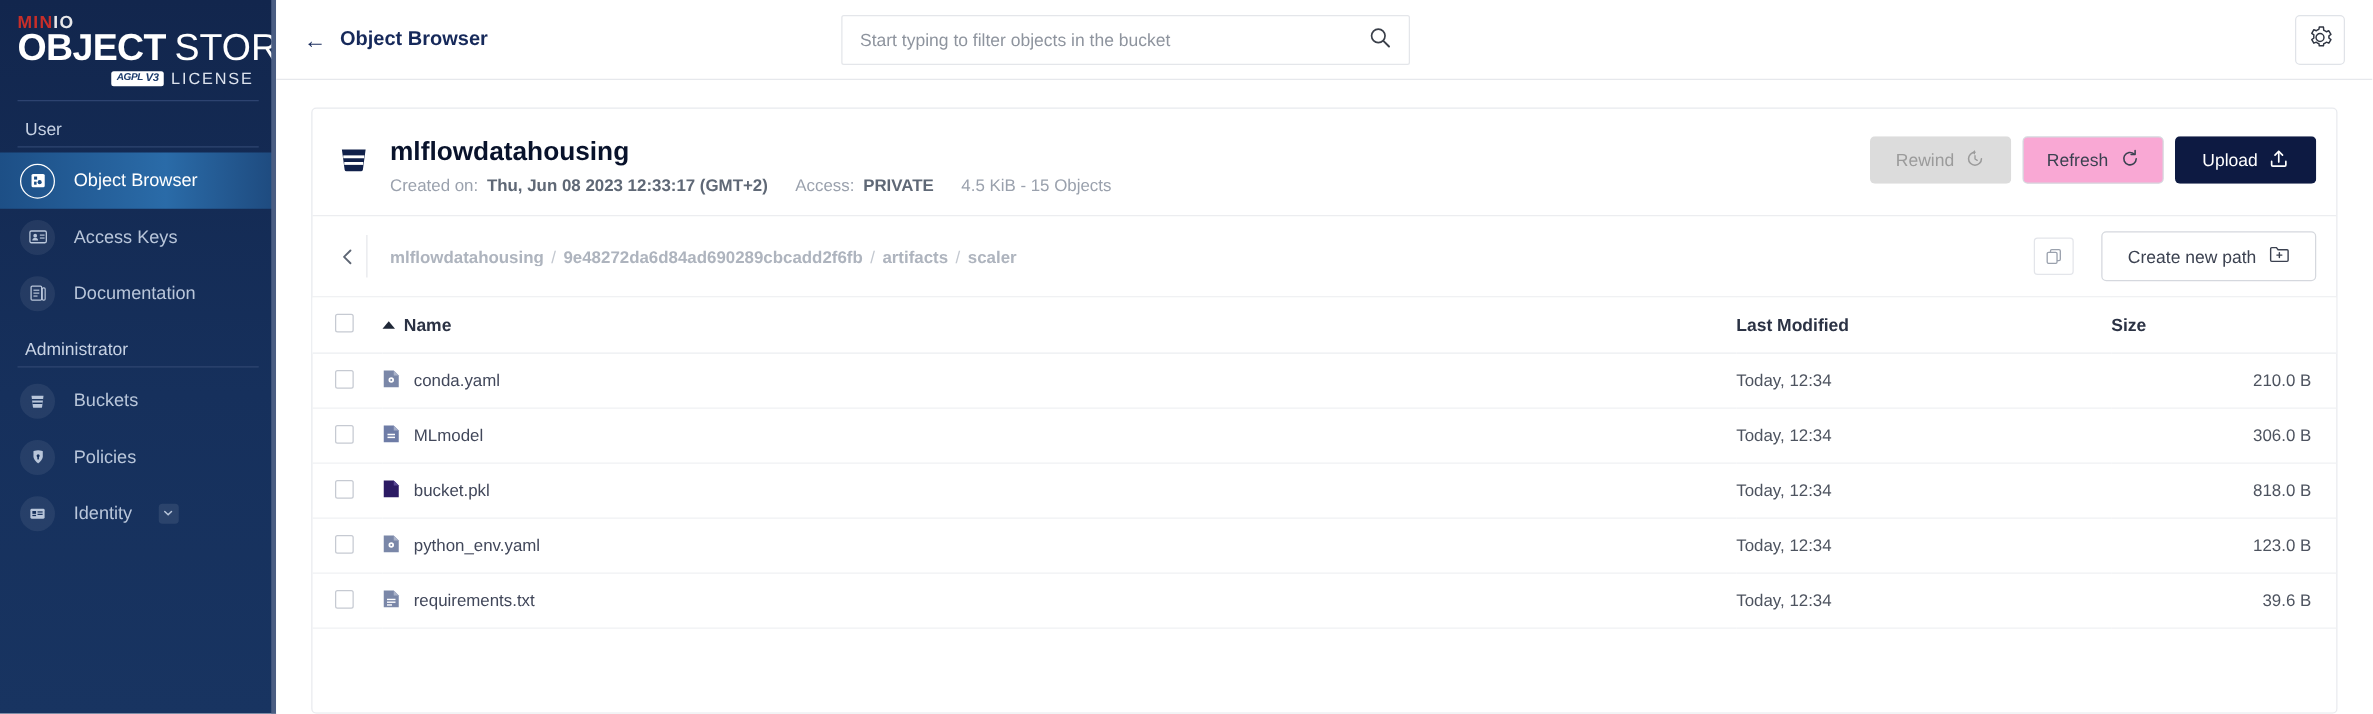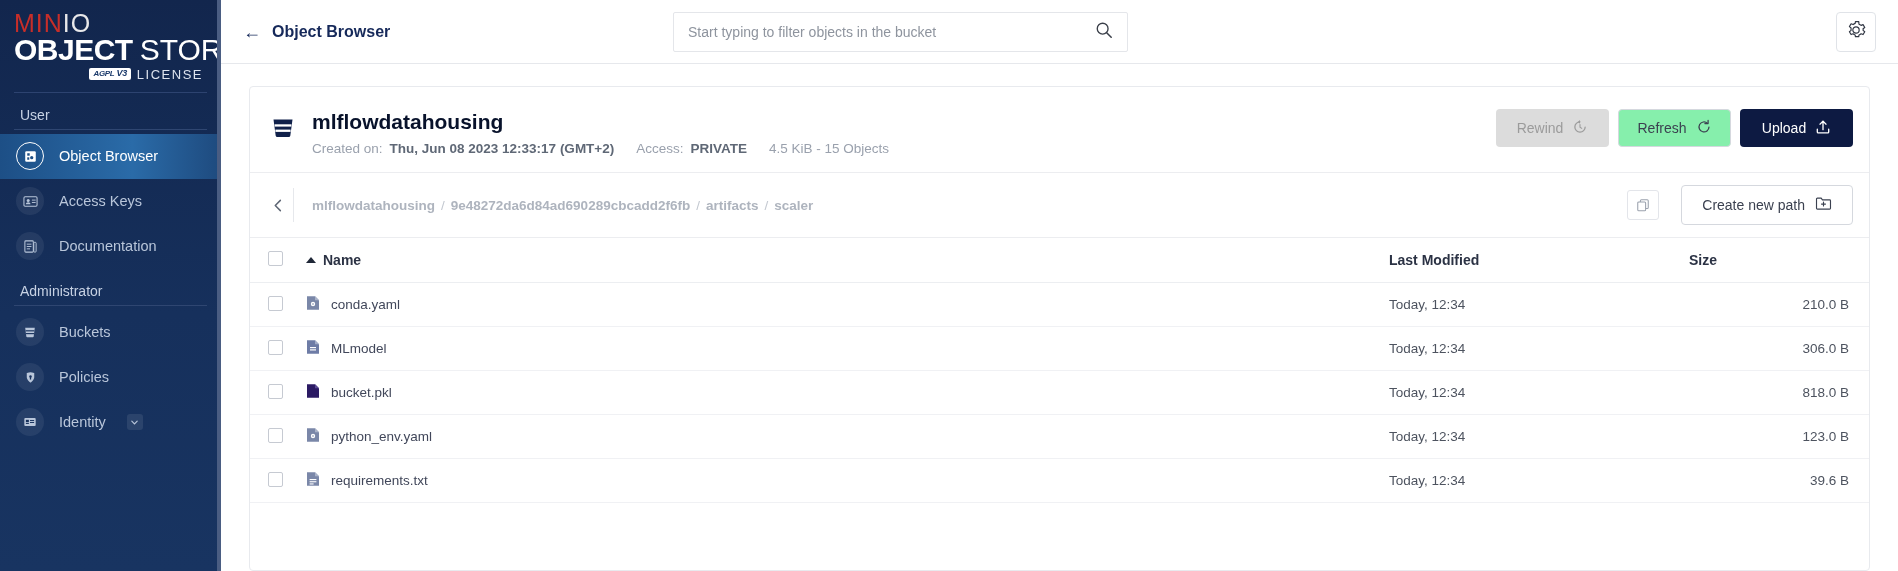--- a/index.html
+++ b/index.html
@@ -15,21 +15,21 @@
     width: 221px; height: 571px; flex: 0 0 221px;
     background: linear-gradient(180deg, #12264d 0%, #16305c 55%, #183461 100%);
     position: relative; overflow: hidden;
   }
   .sidebar::after {
     content: ""; position: absolute; right: 0; top: 0; width: 4px; height: 100%;
     background: #4a5d82;
   }
   .logo-wrap { padding: 10px 18px 0 14px; }
   .logo-minio {
-    font-size: 25px; font-weight: normal; letter-spacing: 1px;
+    font-size: 14px; font-weight: bold; letter-spacing: 1px;
     color: #c72e29; line-height: 1.05;
   }
   .logo-minio .io { color: #e8e8ea; }
   .logo-objstore {
     display: flex; align-items: baseline; gap: 7px;
     font-size: 30px; line-height: 1.02; margin-top: -1px;
   }
   .logo-objstore .b { font-weight: bold; color: #ffffff; letter-spacing: -0.5px; }
   .logo-objstore .t { font-weight: 300; color: #ffffff; letter-spacing: 0px; }
   .logo-license {
@@ -125,21 +125,21 @@
   .head-actions {
     position: absolute; right: 16px; top: 22px;
     display: flex; align-items: center; gap: 9px;
   }
   .btn {
     height: 38px; padding: 0 16px; border-radius: 4px; font-size: 14px;
     display: inline-flex; align-items: center; gap: 9px; cursor: pointer;
     font-family: "Liberation Sans", sans-serif; border: 1px solid transparent;
   }
   .btn-disabled { background: #dcdcdc; color: #9b9b9b; cursor: default; min-width: 113px; justify-content: center; }
-  .btn-outline { background: #86efac; border-color: #d5d8de; color: #3b4150; min-width: 113px; justify-content: center; }
+  .btn-outline { background: #f9a8d4; border-color: #d5d8de; color: #3b4150; min-width: 113px; justify-content: center; }
   .btn-primary { background: #0d1a42; color: #fff; min-width: 113px; justify-content: center; }
 
   .path-row {
     display: flex; align-items: center; padding: 12px 16px 12px 14px;
     border-bottom: 1px solid #ecedf0; gap: 0;
   }
   .path-back {
     width: 30px; height: 34px; display: flex; align-items: center; justify-content: center;
     border-right: 1px solid #e6e8ec; color: #5e6674; cursor: pointer; flex: 0 0 auto;
   }

